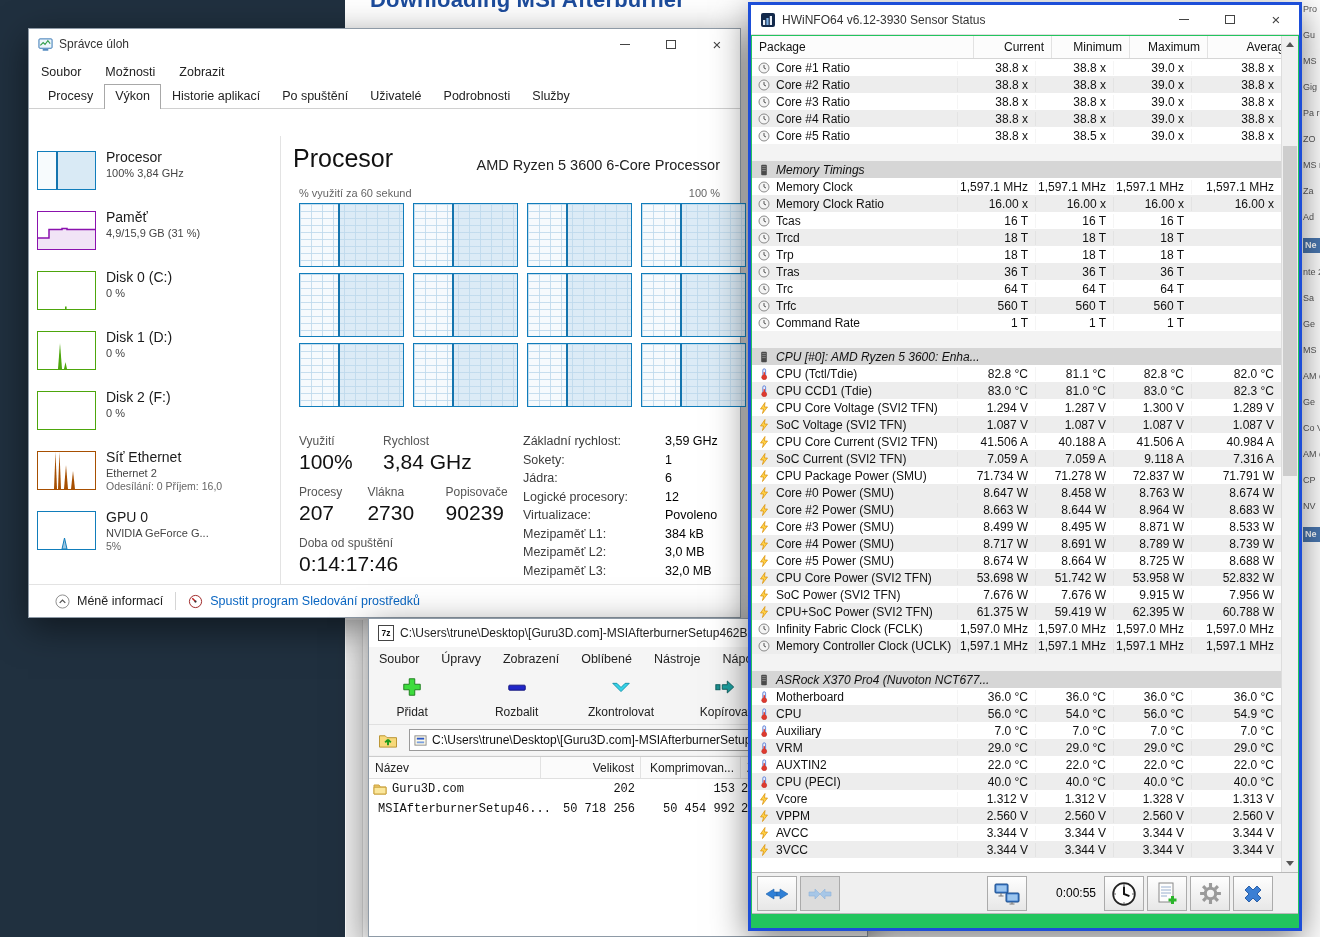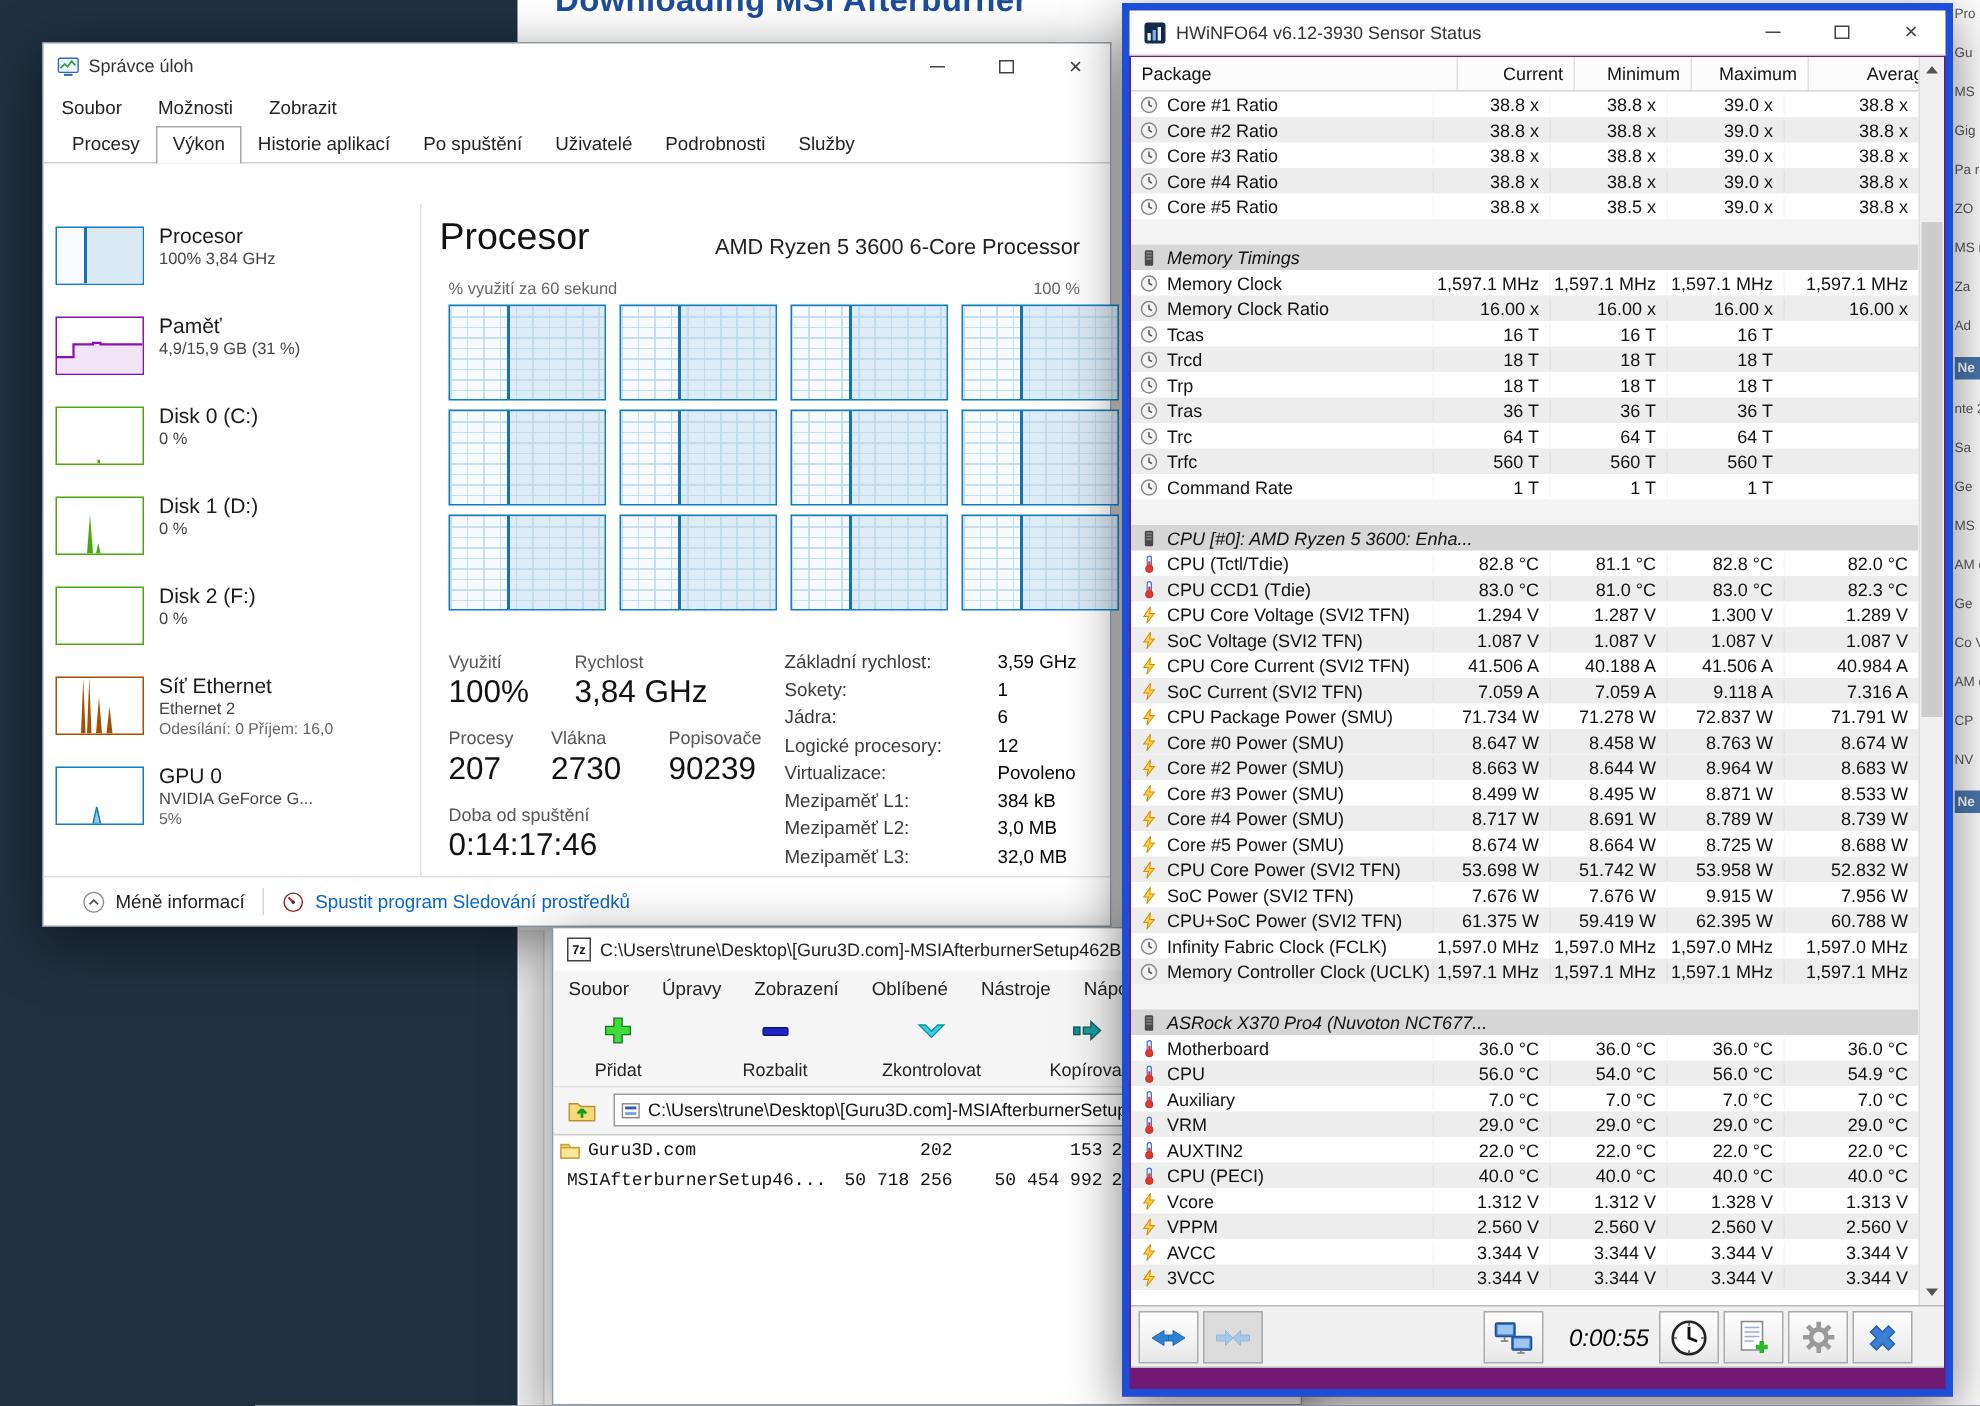--- a/index.html
+++ b/index.html
@@ -60,21 +60,21 @@
   #tm-info { position:absolute; left:230px; top:288px; width:240px; }
   .inf { display:flex; font-size:12.5px; line-height:18.5px; }
   .inf .il { width:142px; color:#3c3c3c; }
   .inf .iv { color:#000; }
   #tm-foot { position:absolute; left:0; right:0; bottom:0; height:33px; border-top:1px solid #e3e3e3; display:flex; align-items:center; padding-left:26px; }
   #tm-foot .sep { width:1px; height:18px; background:#d5d5d5; margin:0 12px; }
   #less-label { font-size:12.5px; color:#222; margin-left:7px; }
   #resmon-link { font-size:12.5px; color:#0a66c2; margin-left:7px; }
 
   
-  #hw { left:748px; top:2px; width:554px; height:929px; background:#701a75; border:5px solid #1d4ed8; }
+  #hw { left:748px; top:2px; width:554px; height:929px; background:#22c55e; border:3px solid #1d4ed8; }
   #hw .tbar { background:#fff; border-bottom:1px solid #e0e0e0; }
   #hw-grid { position:absolute; left:1px; right:1px; top:31px; bottom:56px; background:#fff; }
   #hw-head { display:flex; height:23px; border-bottom:1px solid #d6d6d6; background:#fcfcfc; align-items:center; }
   .hc { font-size:12px; color:#111; padding:0 7px; border-right:1px solid #e2e2e2; height:100%; display:flex; align-items:center; }
   .hc.c0 { flex:1; } .hc.cv { width:78px; justify-content:flex-end; } .hc.c4 { width:90px; justify-content:flex-end; border-right:none; }
   #hw-rows { position:absolute; top:23px; left:0; right:17px; bottom:0; overflow:hidden; }
   .hrow { display:flex; height:17px; align-items:center; font-size:12px; }
   .hrow.alt { background:#ededed; }
   .hrow.spacer { background:#f3f3f3; }
   .hrow.section { background:#d6d6d6; font-style:italic; }
@@ -84,21 +84,21 @@
   .hrow .val.last { width:90px; }
   #hw-sb { position:absolute; top:31px; right:1px; width:17px; bottom:56px; background:#f0f0f0; border-left:1px solid #ddd; }
   .sb-btn { position:absolute; left:0; right:0; height:17px; background:#f0f0f0; display:flex; align-items:center; justify-content:center; }
   .sb-btn.up { top:0; } .sb-btn.dn { bottom:0; }
   .tri-up { width:0;height:0;border-left:4px solid transparent;border-right:4px solid transparent;border-bottom:5px solid #555; }
   .tri-dn { width:0;height:0;border-left:4px solid transparent;border-right:4px solid transparent;border-top:5px solid #555; }
   #hw-thumb { position:absolute; left:1px; right:1px; top:110px; height:330px; background:#cdcdcd; }
   #hw-toolbar { position:absolute; left:1px; right:1px; bottom:14px; height:42px; border-top:1px solid #b9b9b9; border-bottom:1px solid #b9b9b9; background:#f0f0f0; }
   .hbtn { position:absolute; top:3px; width:40px; height:35px; border:1px solid #ababab; background:linear-gradient(#fefefe,#e7e7e7); display:flex; align-items:center; justify-content:center; }
   .hbtn.dis { background:#dcdcdc; }
-  #hw-time { position:absolute; top:13px; left:292px; width:52px; font-size:16px; color:#000; text-align:right;font-style:italic; }
+  #hw-time { position:absolute; top:13px; left:292px; width:52px; font-size:12px; color:#000; text-align:right; }
 
   
   #sz { left:368px; top:618px; width:500px; height:319px; background:#f0f0f0; border:1px solid #8e9aa6; }
   #sz .tbar { background:#fff; height:28px; }
   #sz-ico { width:16px; height:16px; border:1px solid #444; background:#fff; font-size:8.5px; font-weight:bold; display:flex; align-items:center; justify-content:center; color:#111; flex:none; }
   #sz-title { font-size:12px; color:#222; margin-left:6px; white-space:nowrap; overflow:hidden; }
   #sz-menu { height:24px; display:flex; align-items:center; gap:22px; padding-left:10px; background:#f5f5f5; }
   #sz-menu span { font-size:12.5px; color:#222; }
   #sz-tools { height:54px; display:flex; align-items:center; padding-left:6px; gap:30px; background:#f5f5f5; border-bottom:1px solid #e0e0e0; }
   .szt { display:flex; flex-direction:column; align-items:center; width:78px; }
@@ -433,20 +433,26 @@
     <div id="sz-addr-box">
       <svg width="13" height="13" viewBox="0 0 14 14">
           <rect x="1" y="2" width="12" height="10" fill="#fffbe8" stroke="#8a8a8a"></rect>
           <rect x="3" y="4" width="8" height="2" fill="#2a56c6"></rect>
           <rect x="3" y="8" width="8" height="2" fill="#7aa0e0"></rect>
         </svg>
       <span class="atxt">C:\Users\trune\Desktop\[Guru3D.com]-MSIAfterburnerSetup4</span>
     </div>
   </div>
   <div id="sz-list">
+    <div id="sz-cols">
+        <div class="szc n">Název</div>
+        <div class="szc s">Velikost</div>
+        <div class="szc k">Komprimovan...</div>
+        <div class="szc z">Zm</div>
+      </div>
     <div id="sz-files">
         <div class="fr">
           <div class="fn">
             <svg width="14" height="12" viewBox="0 0 14 12">
               <path d="M1 2h5l1.4 2H13v7H1Z" fill="#f0c96a" stroke="#caa23d"></path>
               <path d="M1 4.2h12V11H1Z" fill="#fbe79c" stroke="#caa23d"></path>
             </svg>
             <span>Guru3D.com</span>
           </div>
           <div class="fs">202</div>

